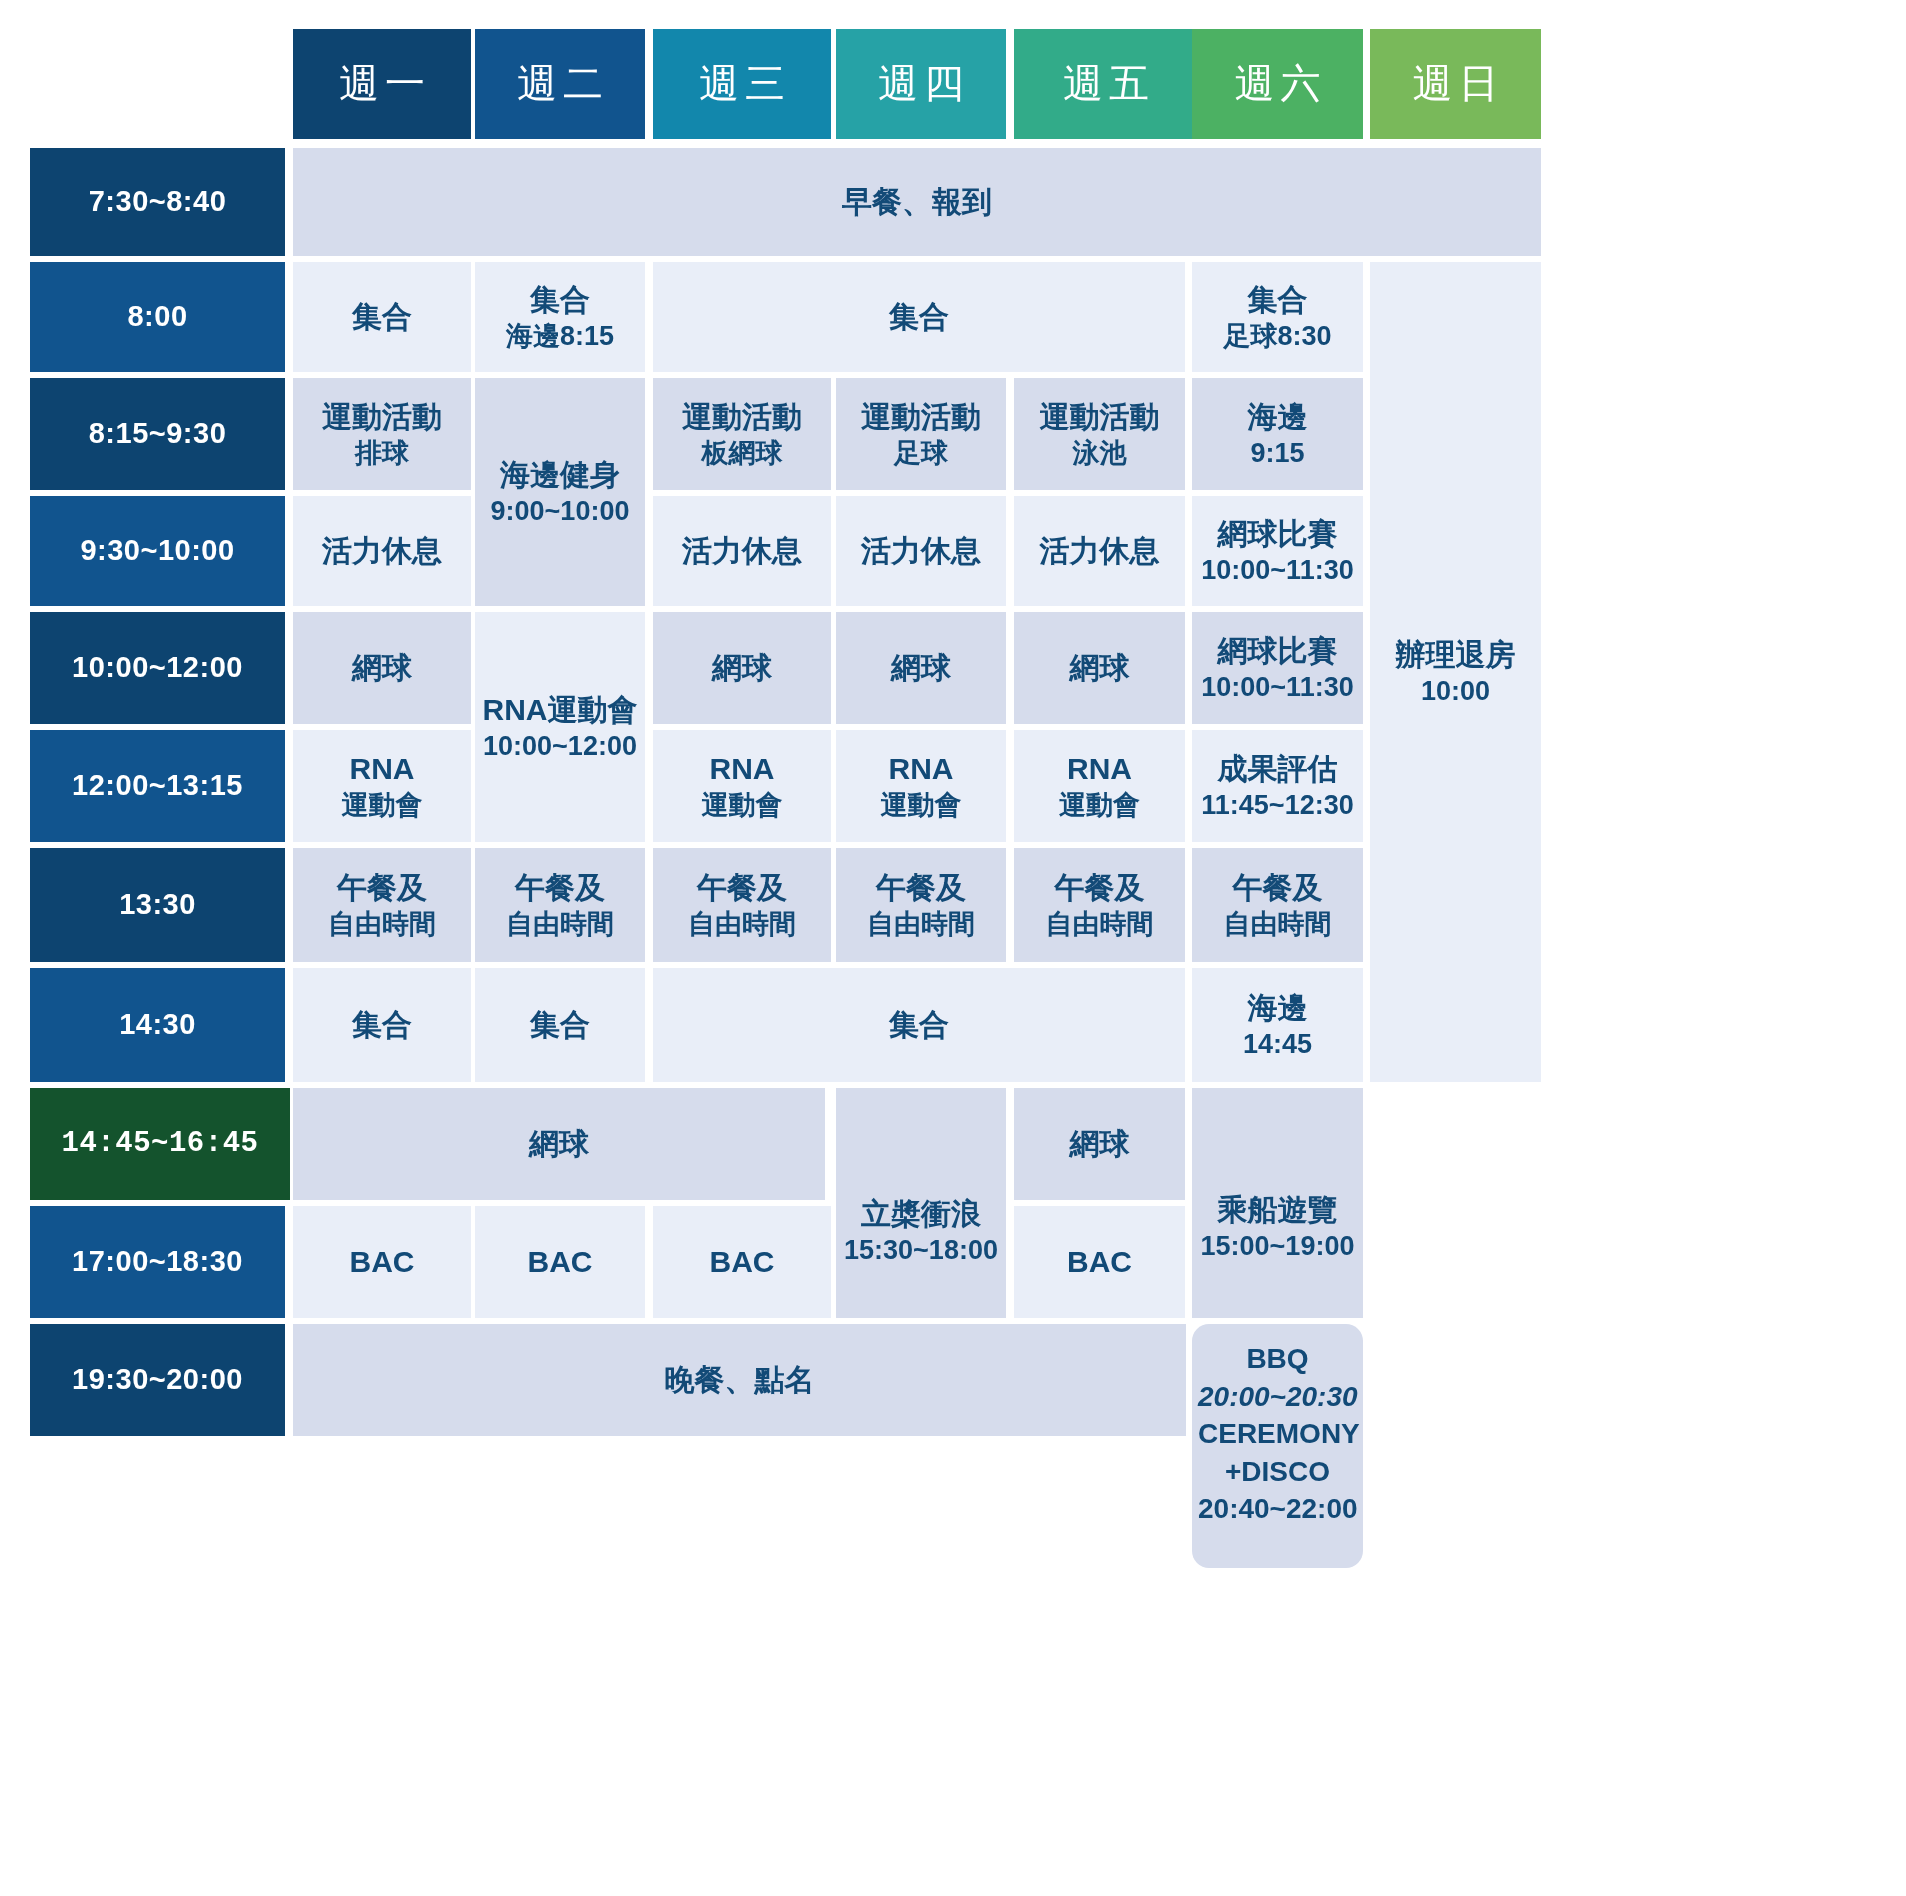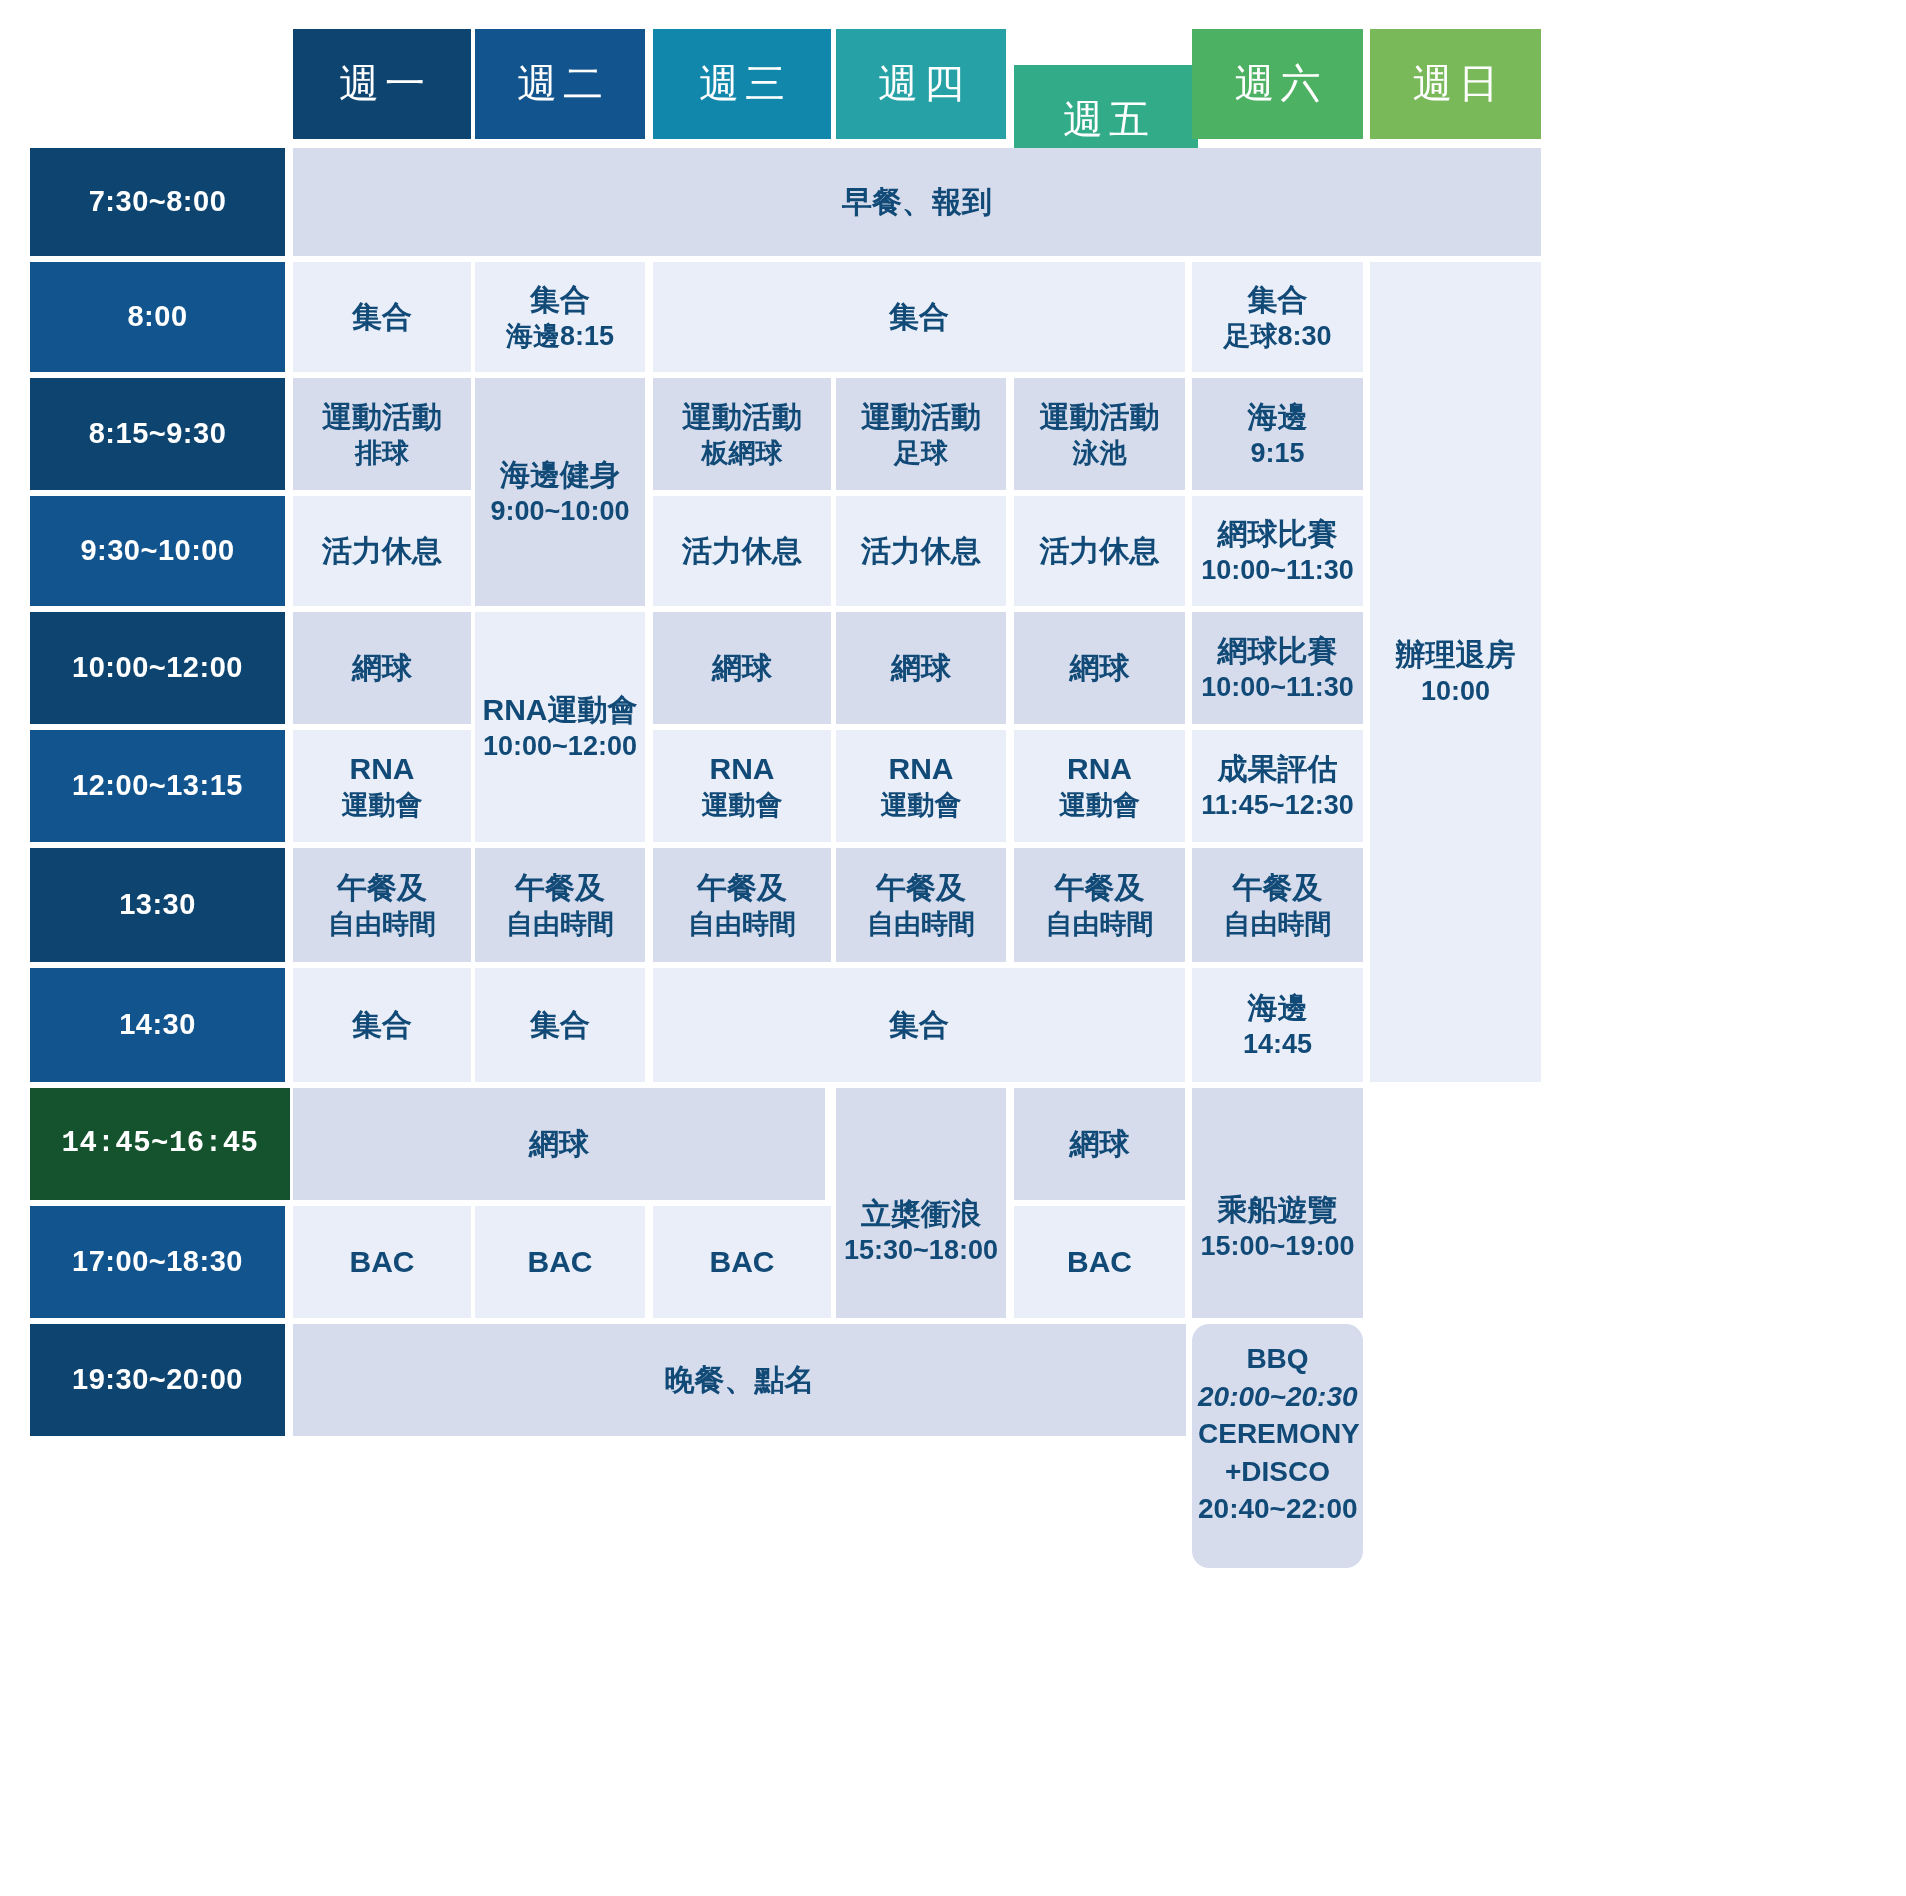--- a/index.html
+++ b/index.html
@@ -58,25 +58,25 @@
 </style>
 </head>
 <body>
 
 <div id="sheet">
 
   <div class="cell dayhead" style="left:293px; top:29px; width:178px; height:110px; background:#0d4470;">週一</div>
   <div class="cell dayhead" style="left:475px; top:29px; width:170px; height:110px; background:#11548e;">週二</div>
   <div class="cell dayhead" style="left:653px; top:29px; width:178px; height:110px; background:#1287ac;">週三</div>
   <div class="cell dayhead" style="left:836px; top:29px; width:170px; height:110px; background:#26a2a6;">週四</div>
-  <div class="cell dayhead" style="left:1014px; top:29px; width:184px; height:110px; background:#32ab89;margin-top:36px;">週五</div>
+  <div class="cell dayhead" style="left:1014px; top:29px; width:184px; height:110px; background:#32ab89;">週五</div>
   <div class="cell dayhead" style="left:1192px; top:29px; width:171px; height:110px; background:#4cb163;">週六</div>
   <div class="cell dayhead" style="left:1370px; top:29px; width:171px; height:110px; background:#79b95a;">週日</div>
 
-  <div class="cell timecell" style="left:30px; top:148px; width:255px; height:108px; background:#0d4470;">7:30~8:00</div>
+  <div class="cell timecell" style="left:30px; top:148px; width:255px; height:108px; background:#0d4470;">7:30~8:40</div>
   <div class="cell timecell" style="left:30px; top:262px; width:255px; height:110px; background:#11548e;">8:00</div>
   <div class="cell timecell" style="left:30px; top:378px; width:255px; height:112px; background:#0d4470;">8:15~9:30</div>
   <div class="cell timecell" style="left:30px; top:496px; width:255px; height:110px; background:#11548e;">9:30~10:00</div>
   <div class="cell timecell" style="left:30px; top:612px; width:255px; height:112px; background:#0d4470;">10:00~12:00</div>
   <div class="cell timecell" style="left:30px; top:730px; width:255px; height:112px; background:#11548e;">12:00~13:15</div>
   <div class="cell timecell" style="left:30px; top:848px; width:255px; height:114px; background:#0d4470;text-align:right;">13:30</div>
   <div class="cell timecell" style="left:30px; top:968px; width:255px; height:114px; background:#11548e;">14:30</div>
   <div class="cell timecell" style="left:30px; top:1088px; width:260px; height:112px; background:#14532d;font-family:Liberation Mono, monospace;">14:45~16:45</div>
   <div class="cell timecell" style="left:30px; top:1206px; width:255px; height:112px; background:#11548e;">17:00~18:30</div>
   <div class="cell timecell" style="left:30px; top:1324px; width:255px; height:112px; background:#0d4470;">19:30~20:00</div>

